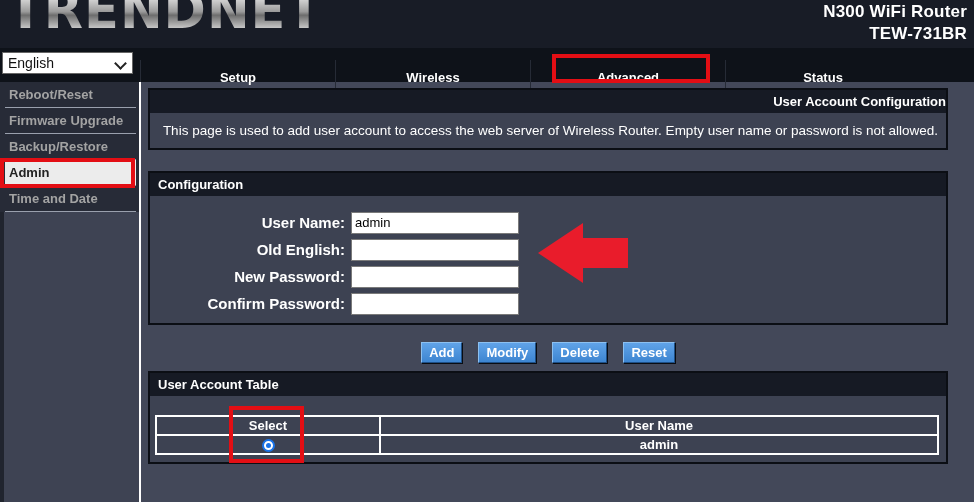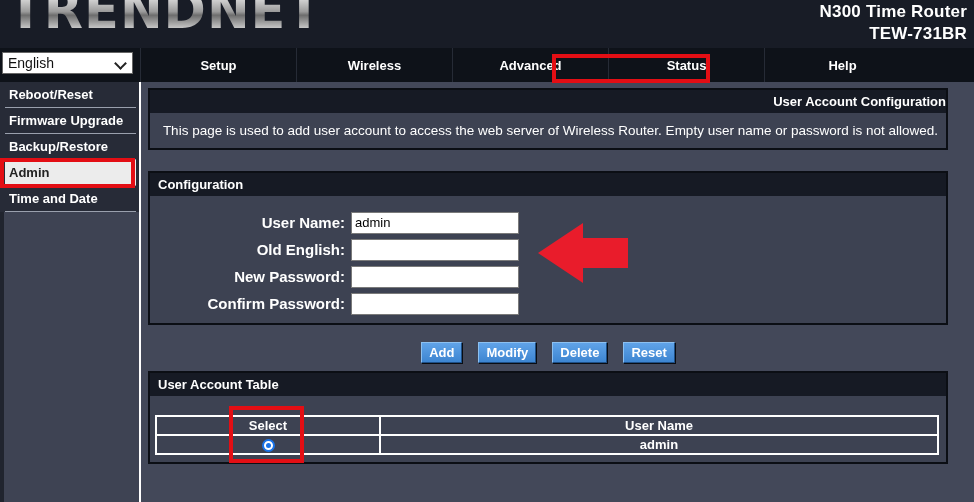--- a/index.html
+++ b/index.html
@@ -13,37 +13,37 @@
   .logo{
     position:absolute;left:8px;top:-19px;
     font-family:"DejaVu Sans",sans-serif;font-weight:bold;font-size:51px;letter-spacing:1px;
     background:linear-gradient(180deg,#fdfdfd 0%,#d6d6d6 30%,#9b9b9b 52%,#6d6d6d 58%,#cfcfcf 82%,#7e7e7e 100%);
     -webkit-background-clip:text;background-clip:text;color:transparent;
   }
   .product{position:absolute;right:7px;top:1px;text-align:right;color:#ffffff;
     font-weight:bold;font-size:17px;line-height:22px;letter-spacing:.2px;}
   
   .navbar{position:absolute;left:0;top:48px;width:974px;height:34px;background:#0e1219;}
-  .tabs{position:absolute;left:140px;top:48px;width:780px;height:34px;display:flex;}
+  .tabs{position:absolute;left:140px;top:60px;width:780px;height:34px;display:flex;}
   .tab{flex:1 1 0;display:flex;align-items:center;justify-content:center;
     color:#ffffff;font-weight:bold;font-size:13px;border-left:1px solid #262b36;cursor:pointer;}
   .tab.active{background:#e6e6e6;color:#15181d;margin:4px 2px;flex-basis:auto;}
   
   .langselect{position:absolute;left:2px;top:52px;width:131px;height:22px;background:#ffffff;
     border:1px solid #666;box-sizing:border-box;display:flex;align-items:center;
     font-size:14px;color:#111;padding-left:5px;cursor:pointer;}
   .chev{position:absolute;right:7px;top:6px;width:7px;height:7px;
     border-right:2px solid #222;border-bottom:2px solid #222;transform:rotate(45deg);}
   
   .divider{position:absolute;left:139px;top:82px;width:2px;height:420px;background:#ffffff;}
   .sidebar{position:absolute;left:0;top:82px;width:139px;height:420px;background:#3e4353;}
   .sidebar .edge{position:absolute;left:0;top:0;width:4px;height:420px;background:#20242e;}
   .menu{position:relative;background:#272b37;}
   .side-item{height:25px;line-height:25px;margin:0 3px 0 5px;padding-left:4px;
-    color:#ffffff;font-weight:bold;font-size:13px;border-bottom:1px solid #9aa0ad;cursor:pointer;}
+    color:#a3a3a3;font-weight:bold;font-size:13px;border-bottom:1px solid #9aa0ad;cursor:pointer;}
   .side-item.active{background:#ececec;color:#222;}
   
   .box{position:absolute;left:148px;width:800px;background:#3d4252;
     border:2px solid #0b0e14;box-sizing:border-box;}
   .box-header{height:23px;line-height:23px;background:#161a24;color:#ffffff;
     font-weight:bold;font-size:13px;padding-left:8px;}
   .box-intro{top:88px;height:62px;text-align:right;}
   .intro-body{padding:10px 8px 0 8px;color:#ffffff;font-size:13.5px;}
   .box-config{top:171px;height:154px;}
   .config-body{padding-top:13px;}
@@ -80,31 +80,30 @@
     border-right:45px solid #e91c2b;}
   .arrow-shaft{position:absolute;left:44px;top:15px;width:46px;height:30px;background:#e91c2b;}
 </style>
 </head>
 <body>
 
 <div class="topbar">
   <div class="logo">TRENDNET</div>
 </div>
 <div class="product">
-  <div>N300 Time Router</div>
+  <div>N300 WiFi Router</div>
   <div>TEW-731BR</div>
 </div>
 
 <div class="navbar"></div>
 <div class="tabs">
   <div class="tab">Setup</div>
   <div class="tab">Wireless</div>
   <div class="tab">Advanced</div>
   <div class="tab">Status</div>
-  <div class="tab">Help</div>
 </div>
 
 <div class="langselect">
   <span>English</span>
   <span class="chev"></span>
 </div>
 
 <div class="sidebar">
   <div class="edge"></div>
   <div class="menu">

